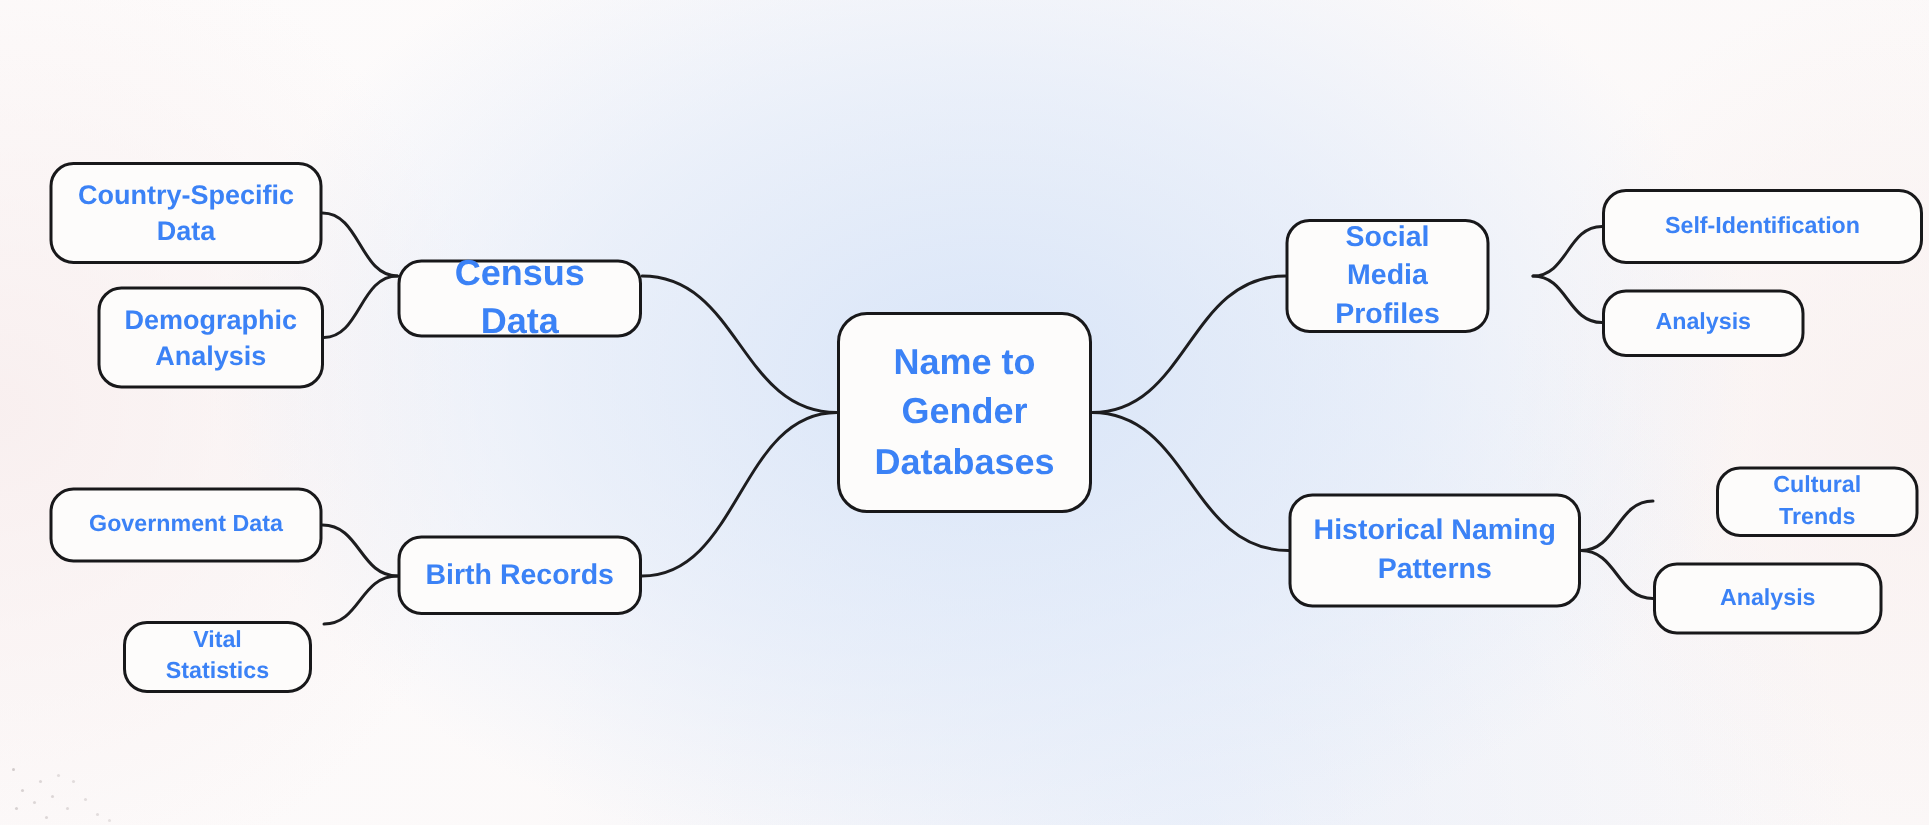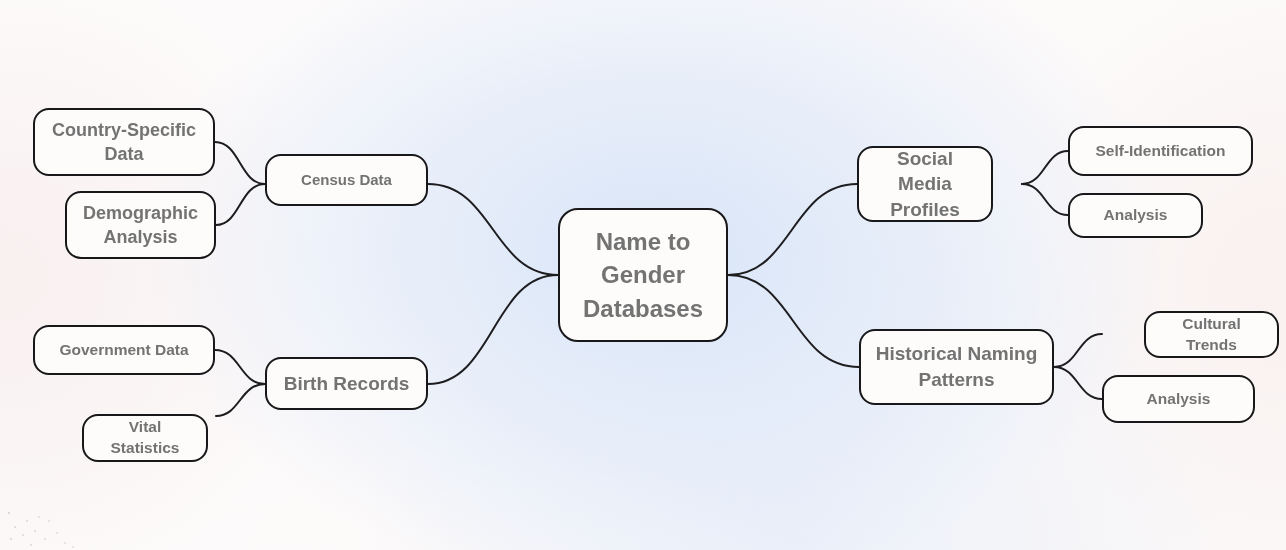--- a/index.html
+++ b/index.html
@@ -15,32 +15,32 @@
       radial-gradient(ellipse 26% 60% at 0% 50%, rgba(248,238,238,0.9) 0%, rgba(248,238,238,0) 100%),
       radial-gradient(ellipse 22% 55% at 100% 52%, rgba(249,240,239,0.9) 0%, rgba(249,240,239,0) 100%),
       linear-gradient(135deg,#fdfbfb 0%,#fbf8f8 100%);
   }
   .edges{position:absolute;left:0;top:0;width:1286px;height:550px;}
   .edges path{fill:none;stroke:#1d1d1f;stroke-width:2;stroke-linecap:round;}
   .node{
     position:absolute;box-sizing:border-box;
     background:#fdfcfb;border:2.3px solid #18181a;border-radius:16px;
     display:flex;align-items:center;justify-content:center;text-align:center;
-    font-weight:700;color:#737373;line-height:1.35;padding:2px 10px;
+    font-weight:700;color:#3b82f6;line-height:1.35;padding:2px 10px;
   }
   .n-root     {left:558px;top:208px;width:170px;height:134px;font-size:24px;border-radius:20px;line-height:1.4;}
-  .n-census   {left:265px;top:154px;width:163px;height:52px;font-size:15px;}
+  .n-census   {left:265px;top:173px;width:163px;height:52px;font-size:24px;}
   .n-birth    {left:265px;top:357px;width:163px;height:53px;font-size:19px;text-align:center;}
   .n-smp      {left:857px;top:146px;width:136px;height:76px;font-size:19px;}
   .n-hnp      {left:859px;top:329px;width:195px;height:76px;font-size:19px;}
   .n-country  {left:33px;top:108px;width:182px;height:68px;font-size:18px;}
   .n-demo     {left:65px;top:191px;width:151px;height:68px;font-size:18px;}
   .n-gov      {left:33px;top:325px;width:182px;height:50px;font-size:15.5px;}
   .n-vital    {left:82px;top:414px;width:126px;height:48px;font-size:15.5px;}
-  .n-selfid   {left:1068px;top:126px;width:185px;height:50px;font-size:15.5px;}
+  .n-selfid   {left:1068px;top:126px;width:214px;height:50px;font-size:15.5px;}
   .n-analysis1{left:1068px;top:193px;width:135px;height:45px;font-size:15.5px;}
   .n-cultural {left:1102px;top:311px;width:135px;height:47px;font-size:15.5px;margin-left:42px;}
   .n-analysis2{left:1102px;top:375px;width:153px;height:48px;font-size:15.5px;}
   .speckles{
     position:absolute;left:8px;top:512px;width:2px;height:2px;border-radius:50%;
     background:rgba(150,140,140,0.4);
     box-shadow:
       6px 14px 0 rgba(150,140,140,0.35), 18px 8px 0 rgba(150,140,140,0.3),
       2px 26px 0 rgba(150,140,140,0.35), 14px 22px 0 rgba(150,140,140,0.3),
       26px 18px 0 rgba(150,140,140,0.3), 36px 26px 0 rgba(150,140,140,0.28),

